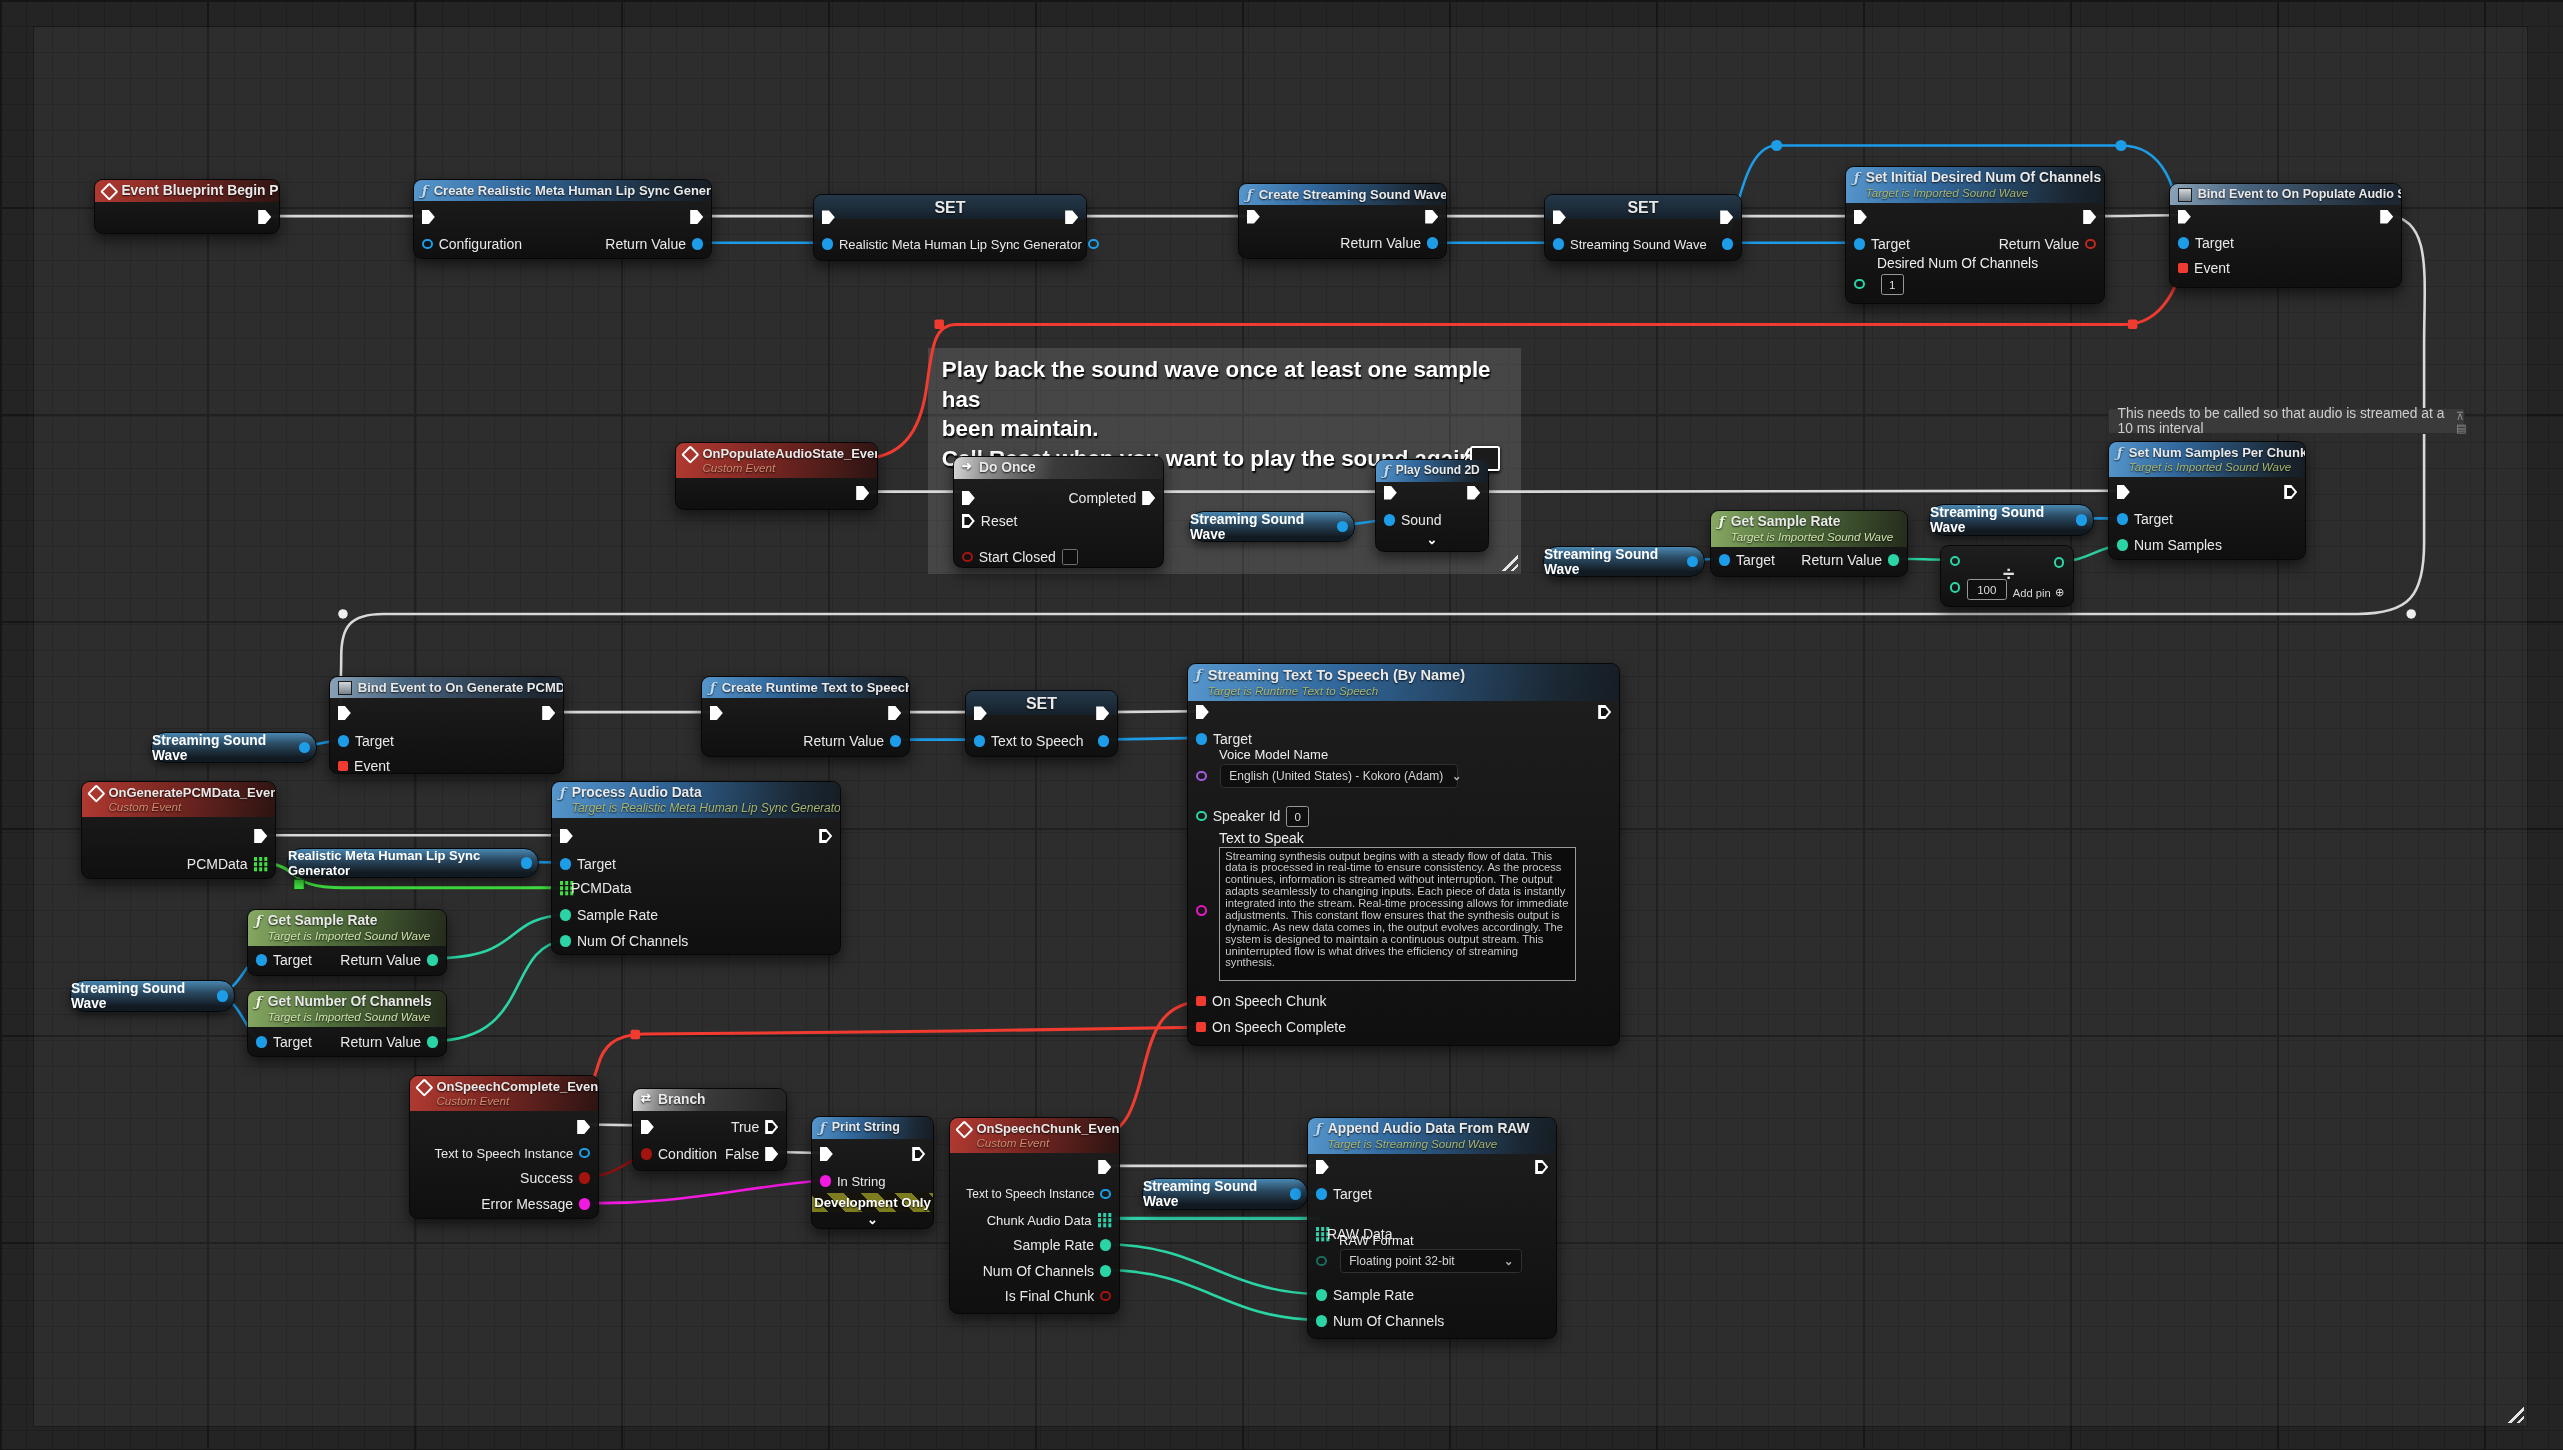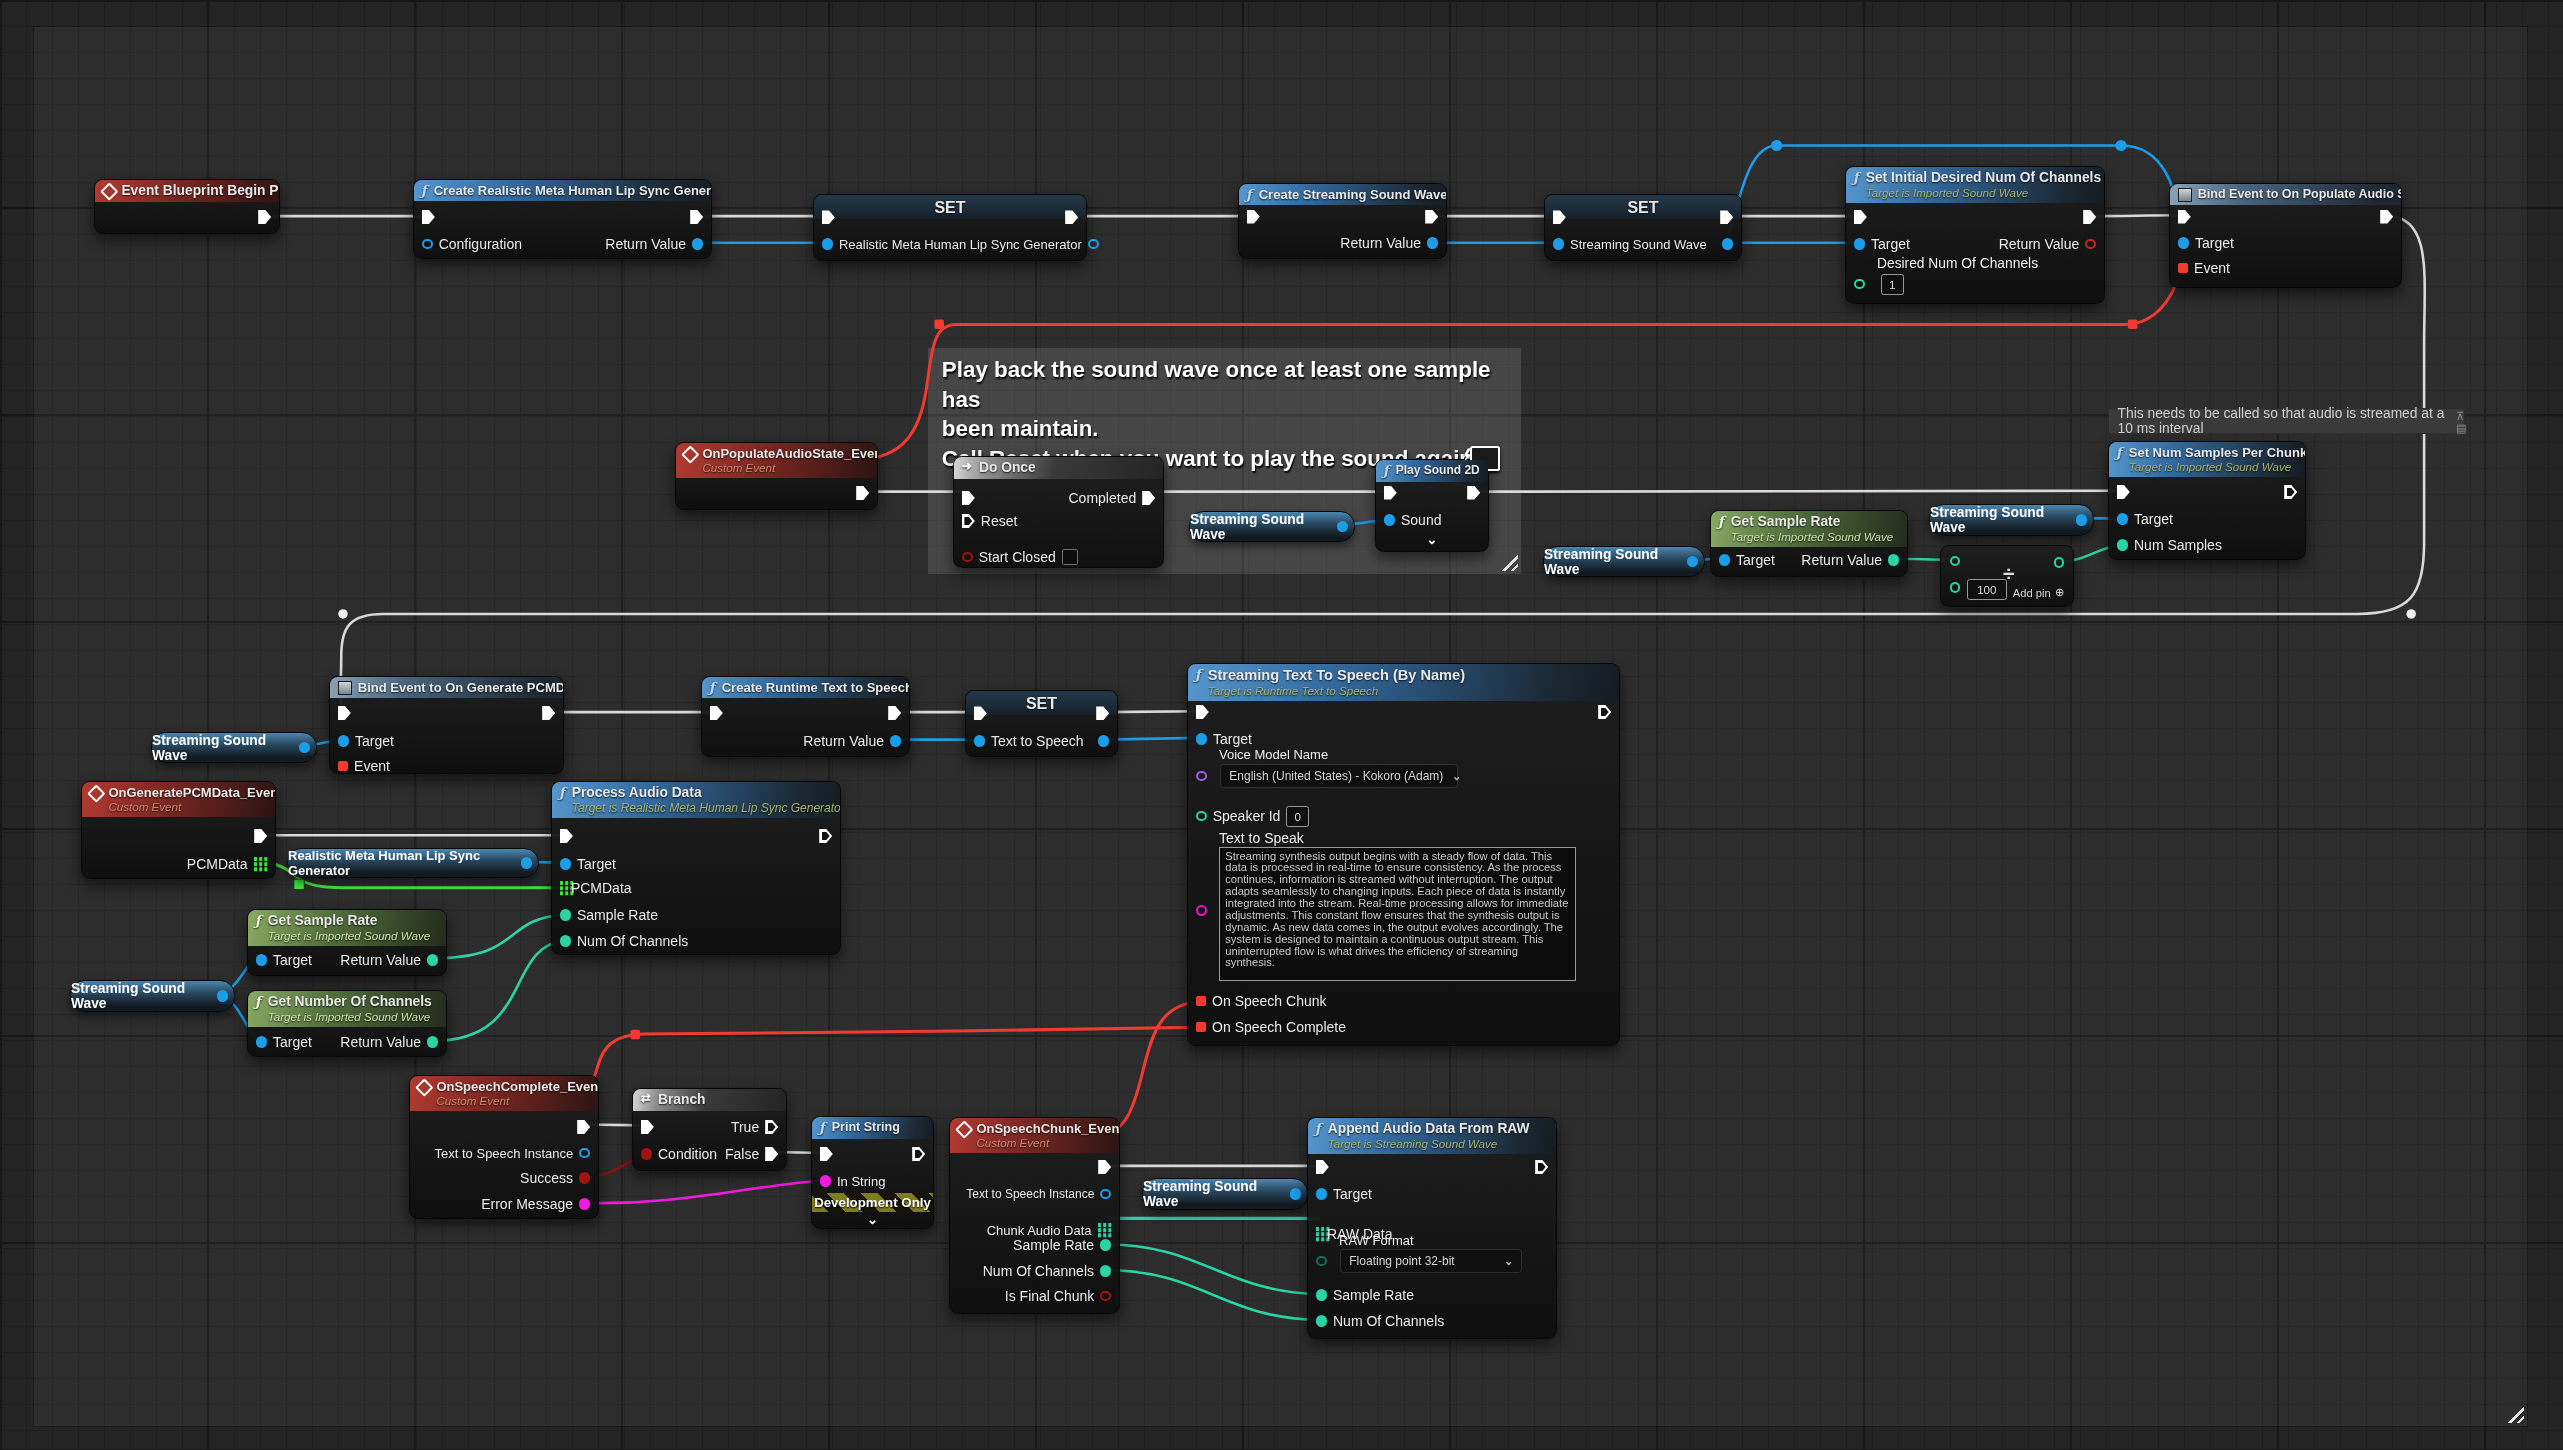--- a/index.html
+++ b/index.html
@@ -690,21 +690,21 @@
       <span class="sub">Custom Event</span>
         </span>
       </div>
     <div class="row r" style="top:37px">
         <span class="execpin"></span>
       </div>
     <div class="row r" style="top:64px">
         <span style="font-size:12px">Text to Speech Instance</span>
         <span class="cpin h" style="--c:#1d9ce8"></span>
       </div>
-    <div class="row r" style="top:100px">
+    <div class="row r" style="top:90px">
         <span style="font-size:13px">Chunk Audio Data</span>
         <span class="gridpin" style="--c:#2fcfa8"></span>
       </div>
     <div class="row r" style="top:115px">
         <span>Sample Rate</span>
         <span class="cpin" style="--c:#2ad4a4"></span>
       </div>
     <div class="row r" style="top:141px">
         <span>Num Of Channels</span>
         <span class="cpin" style="--c:#2ad4a4"></span>

